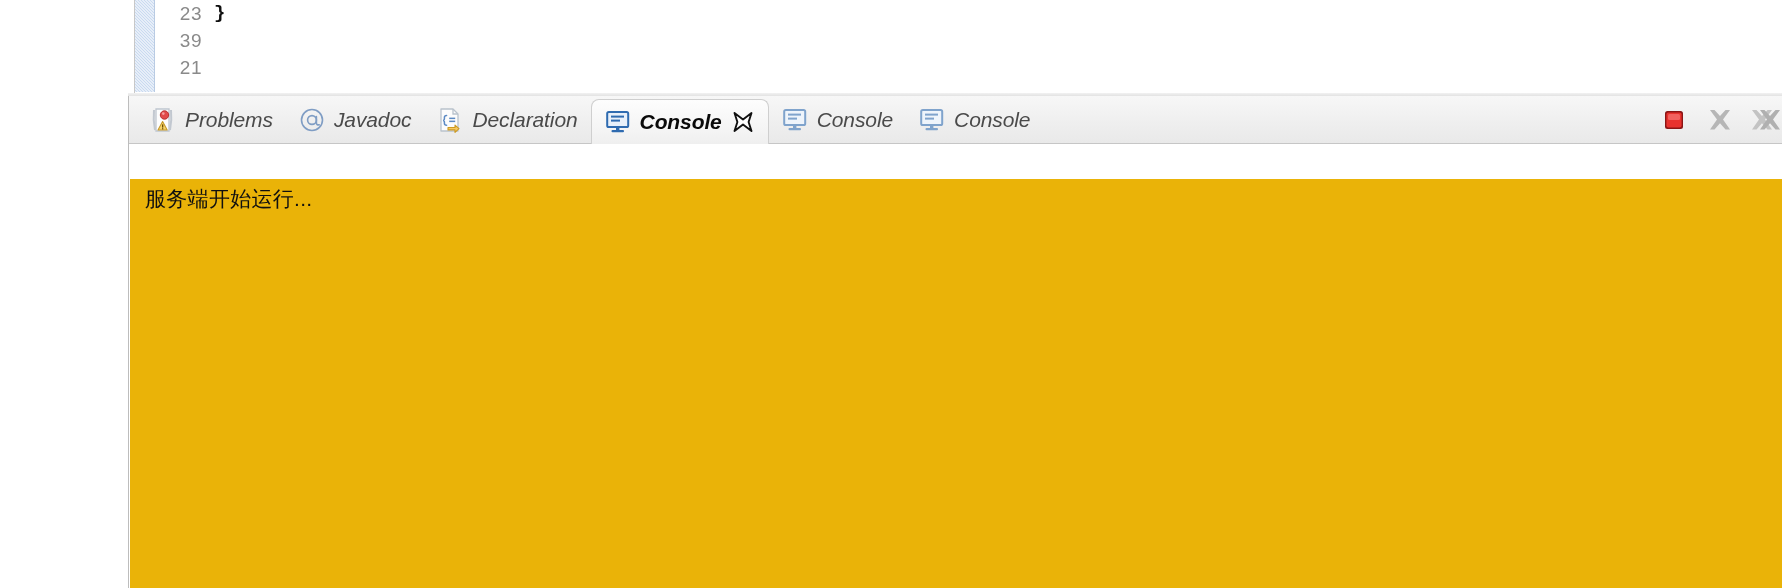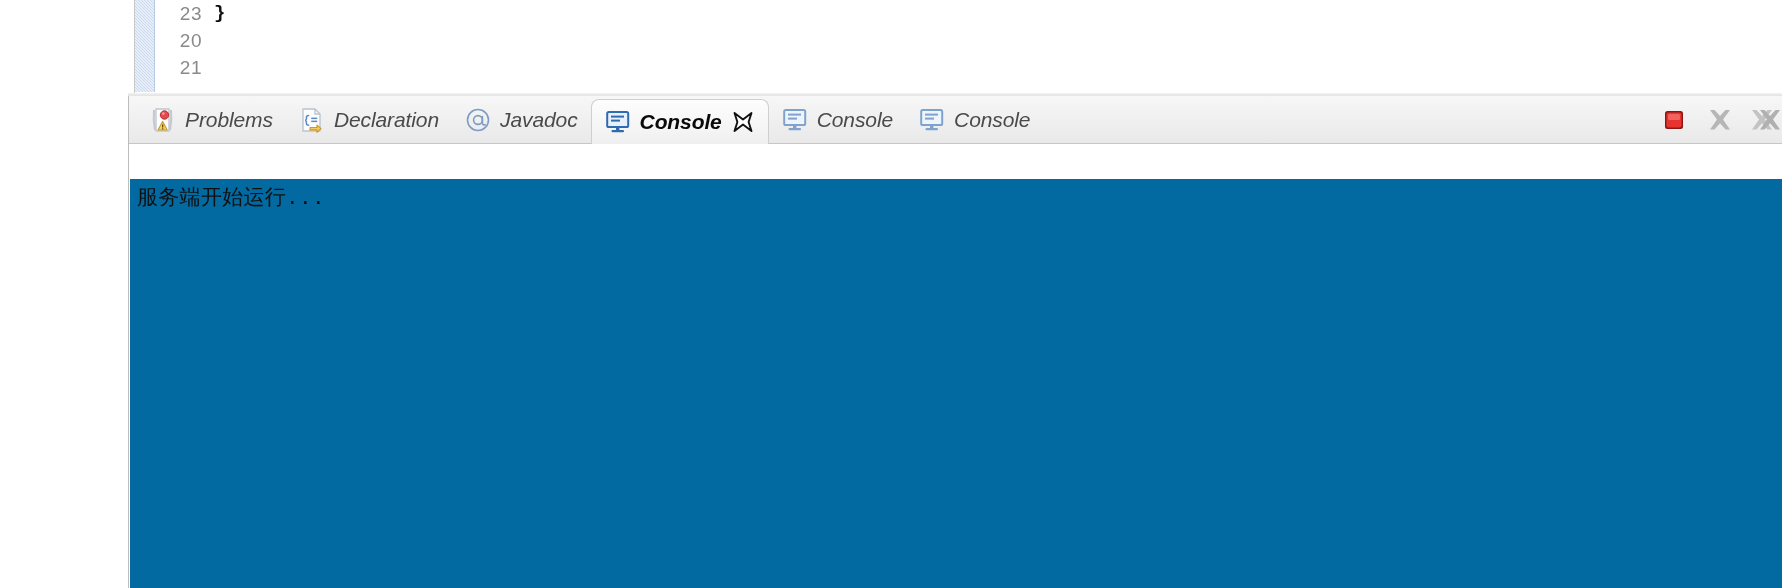--- a/index.html
+++ b/index.html
@@ -188,46 +188,45 @@
     letter-spacing: -0.15px;
   }
 
   
   .console-body {
     position: absolute;
     left: 1px;
     top: 83px;
     right: 0;
     bottom: 0;
-    background: #0369a1;
-    padding-left: 7px;
+    background: #eab308;
+    padding-left: 15px;
     padding-top: 5px;
     box-sizing: border-box;
-    font-family: Liberation Mono, monospace;
   }
   .console-line {
     font-size: 21px;
     color: #101010;
     line-height: 30px;
     white-space: pre;
     letter-spacing: .3px;
   }
 </style>
 </head>
 <body>
 
 <div class="screen">
 
   <div class="editor-strip">
     <div class="editor-frame"></div>
     <div class="fold-margin"></div>
 
     <div class="line-numbers">
       <div>23</div>
-      <div>20</div>
+      <div>39</div>
       <div>21</div>
     </div>
 
     <div class="code-col">
       <div>}</div>
       <div></div>
       <div></div>
     </div>
   </div>
 
@@ -247,44 +246,44 @@
             <circle cx="13.3" cy="7.6" r="1.3" fill="#f3a0a0"></circle>
             <path d="M8 24 L12.6 15.5 L17.2 24 z" fill="#f6d36a" stroke="#c79a2a" stroke-width="1.1" stroke-linejoin="round"></path>
             <rect x="12" y="18.4" width="1.3" height="3.2" fill="#6b4e00"></rect>
             <rect x="12" y="22.2" width="1.3" height="1.2" fill="#6b4e00"></rect>
           </svg>
         </span>
         <span class="tab-label">Problems</span>
       </div>
 
       <div class="tab">
+        <span class="icon icon-javadoc">
+          <svg width="26" height="26" viewBox="0 0 26 26">
+            <circle cx="13" cy="13" r="10.5" fill="none" stroke="#7f9dc4" stroke-width="1.6"></circle>
+            <circle cx="13" cy="13" r="4.4" fill="none" stroke="#7f9dc4" stroke-width="1.6"></circle>
+            <path d="M17.4 9.5 v6.2 q0 2.6 2.8 2.1" fill="none" stroke="#7f9dc4" stroke-width="1.6" stroke-linecap="round"></path>
+          </svg>
+        </span>
+        <span class="tab-label">Javadoc</span>
+      </div>
+
+      <div class="tab">
         <span class="icon icon-decl">
           <svg width="26" height="26" viewBox="0 0 26 26">
             <path d="M4 2 h12 l5 5 v17 h-17 z" fill="#fcfcfc" stroke="#b9c2cc" stroke-width="1.3" stroke-linejoin="round"></path>
             <path d="M16 2 v5 h5" fill="none" stroke="#b9c2cc" stroke-width="1.3"></path>
             <path d="M9.6 8.5 q-2.2 0 -2.2 2 v1.5 q0 1.2 -1.3 1.4 q1.3 .2 1.3 1.4 v1.5 q0 2 2.2 2" fill="none" stroke="#5c8ac4" stroke-width="1.5" stroke-linecap="round"></path>
             <rect x="12.2" y="10.6" width="6" height="1.5" fill="#5c8ac4"></rect>
             <rect x="12.2" y="13.6" width="6" height="1.5" fill="#5c8ac4"></rect>
             <path d="M11 20.5 h7 v-2.4 l4 3.6 l-4 3.6 v-2.4 h-7 z" fill="#f7c860" stroke="#cd9a22" stroke-width="1.1" stroke-linejoin="round"></path>
           </svg>
         </span>
         <span class="tab-label">Declaration</span>
       </div>
 
-      <div class="tab">
-        <span class="icon icon-javadoc">
-          <svg width="26" height="26" viewBox="0 0 26 26">
-            <circle cx="13" cy="13" r="10.5" fill="none" stroke="#7f9dc4" stroke-width="1.6"></circle>
-            <circle cx="13" cy="13" r="4.4" fill="none" stroke="#7f9dc4" stroke-width="1.6"></circle>
-            <path d="M17.4 9.5 v6.2 q0 2.6 2.8 2.1" fill="none" stroke="#7f9dc4" stroke-width="1.6" stroke-linecap="round"></path>
-          </svg>
-        </span>
-        <span class="tab-label">Javadoc</span>
-      </div>
-
       <div class="tab active">
         <span class="icon icon-console">
           <svg width="26" height="24" viewBox="0 0 26 24">
             <rect x="2.2" y="2" width="21" height="15" rx="1.6" fill="#e8f0fa" stroke="#2f6bb0" stroke-width="2"></rect>
             <rect x="6" y="5.6" width="13" height="2" fill="#2f6bb0"></rect>
             <rect x="6" y="9.6" width="9" height="2" fill="#2f6bb0"></rect>
             <rect x="11" y="17" width="3.4" height="3.2" fill="#2f6bb0"></rect>
             <rect x="6.5" y="20" width="12.5" height="2.2" rx="1" fill="#2f6bb0"></rect>
           </svg>
         </span>

